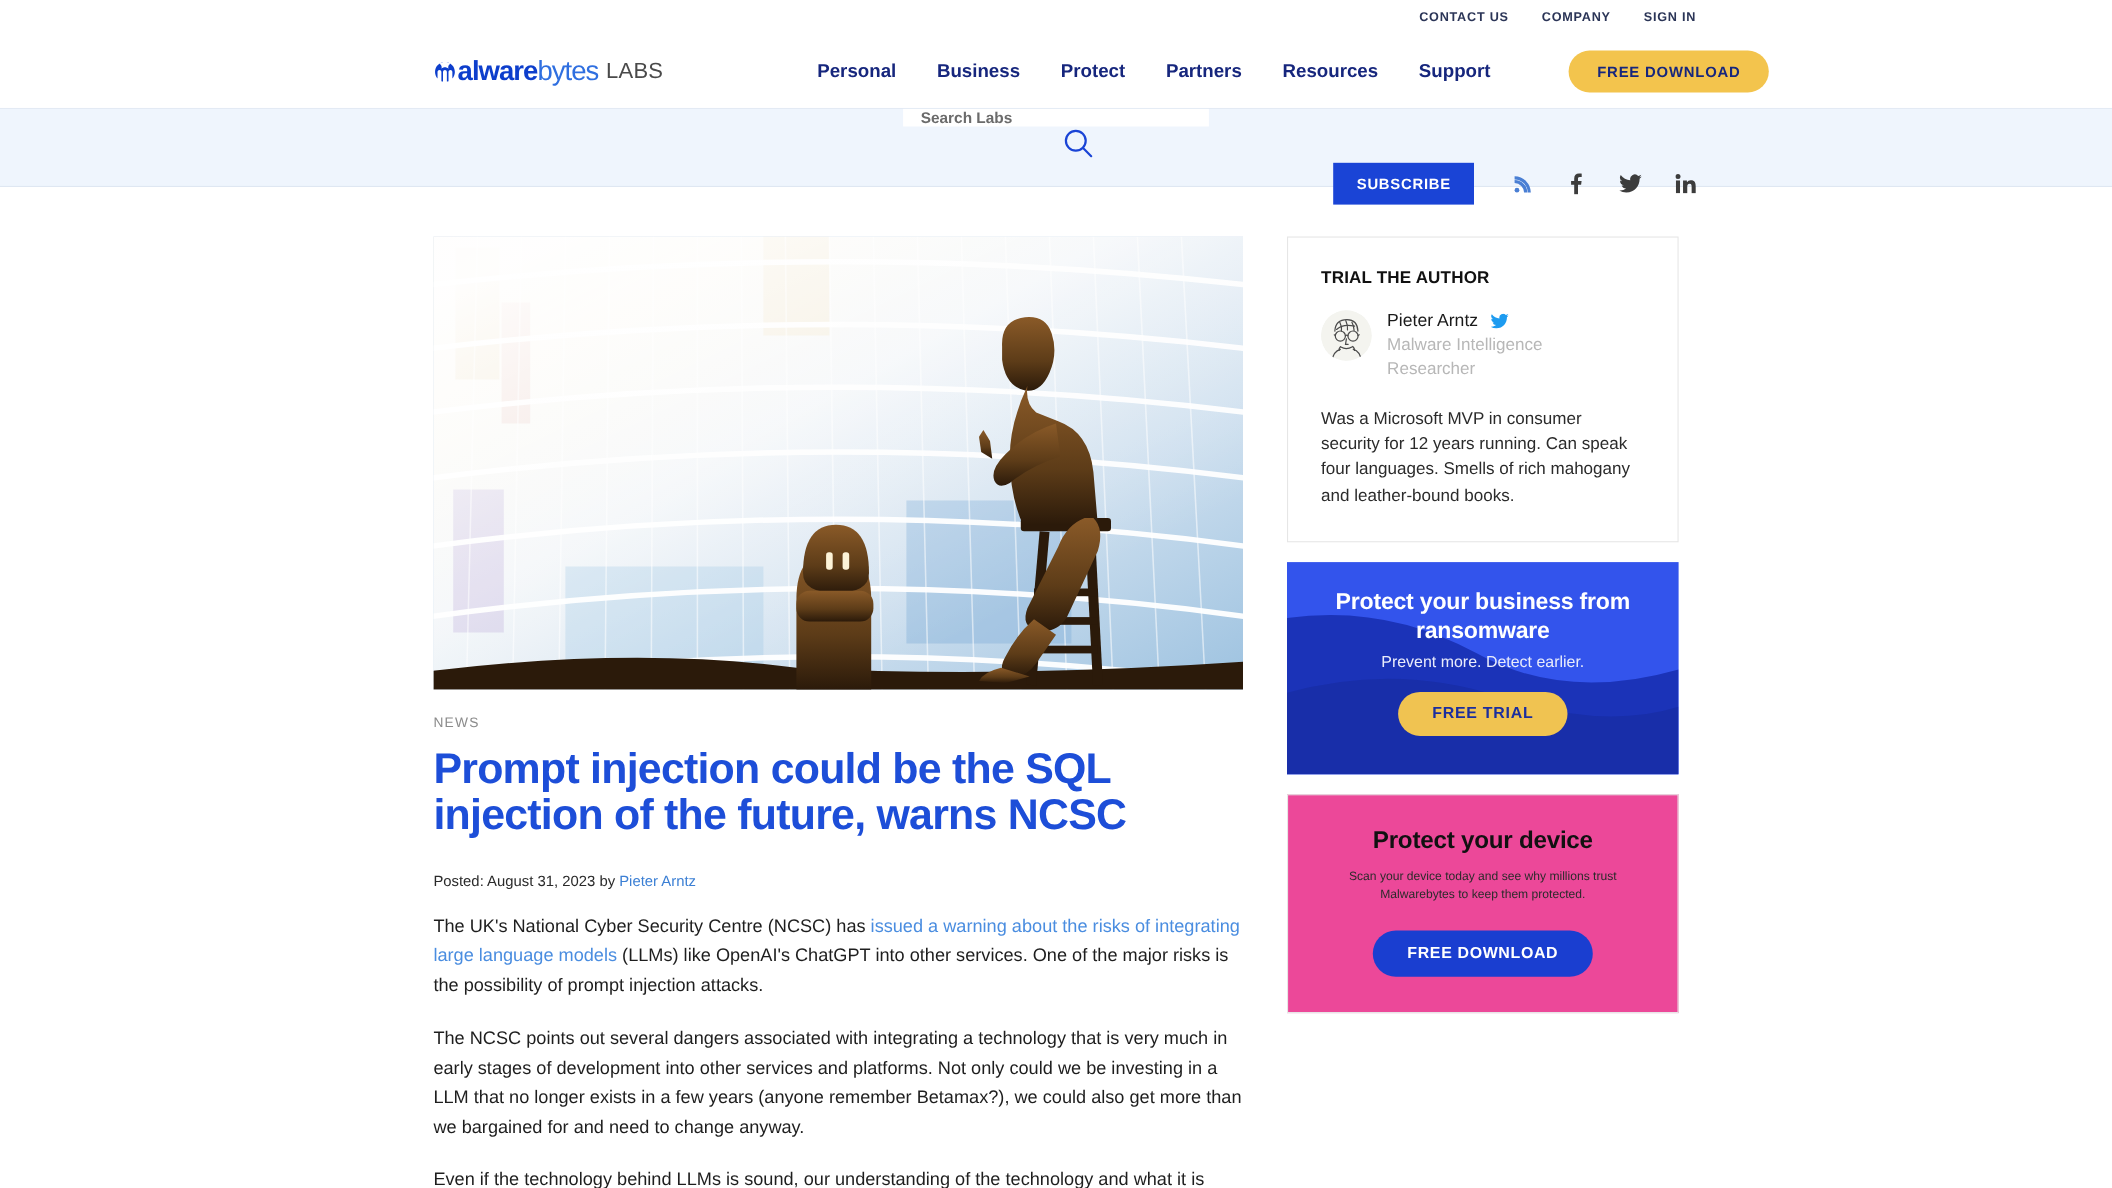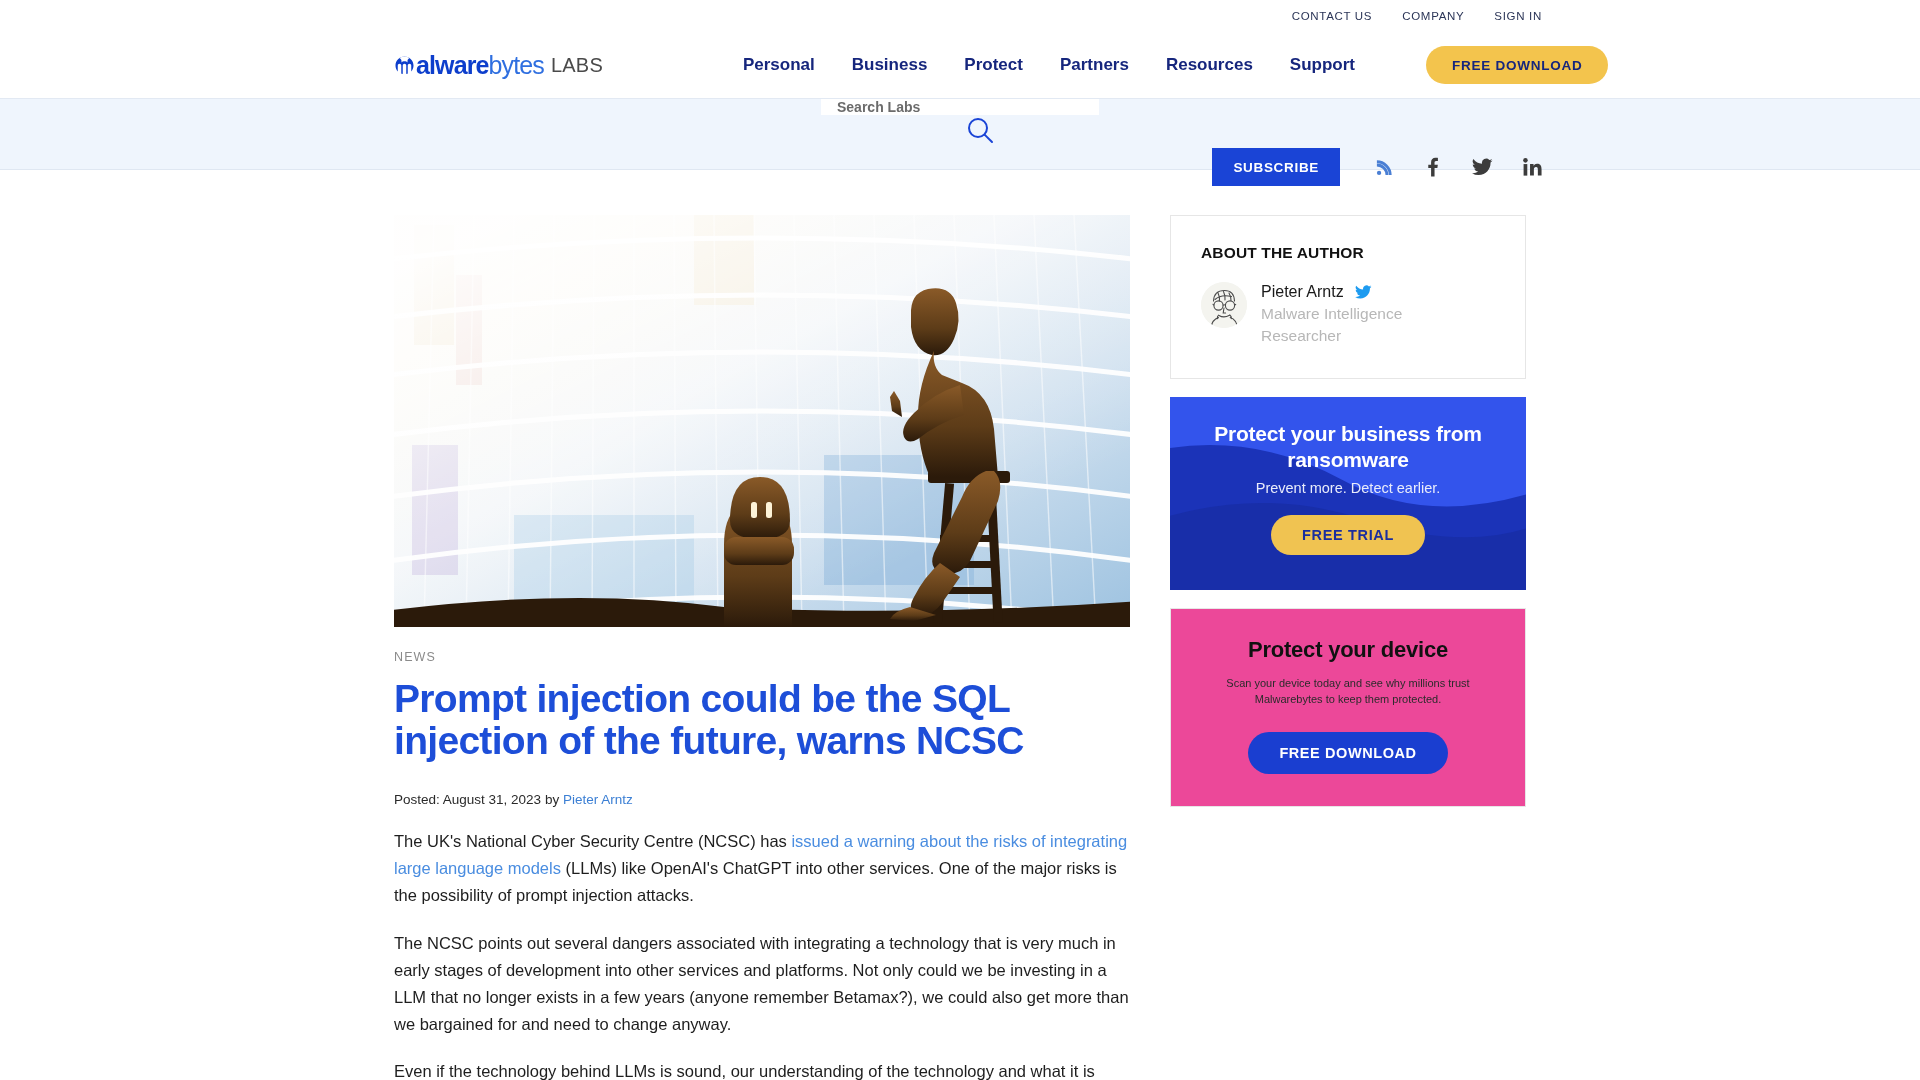--- a/index.html
+++ b/index.html
@@ -16,21 +16,21 @@
   .utility-bar {
     height: 32px;
     display: flex;
     align-items: center;
     justify-content: flex-end;
     padding-right: 378px;
     background: #ffffff;
   }
   .utility-link {
     font-size: 11.5px;
-    font-weight: 400;
+    font-weight: 700;
     letter-spacing: 0.06em;
     color: #2b3557;
     margin-left: 30px;
     text-decoration: none;
     cursor: pointer;
     white-space: nowrap;
   }
   .utility-link:first-child { margin-left: 0; }
 
   
@@ -476,21 +476,21 @@
     </p>
 
     <p class="body-p">The NCSC points out several dangers associated with integrating a technology that is very much in early stages of development into other services and platforms. Not only could we be investing in a LLM that no longer exists in a few years (anyone remember Betamax?), we could also get more than we bargained for and need to change anyway.</p>
 
     <p class="body-p">Even if the technology behind LLMs is sound, our understanding of the technology and what it is</p>
   </main>
 
   <aside class="sidebar-col">
 
     <section class="card">
-      <div class="card-title">ABOUT THE AUTHOR</div>
+      <div class="card-title">TRIAL THE AUTHOR</div>
       <div class="author-row">
         <div class="avatar">
           <svg width="46" height="46" viewBox="0 0 46 46" aria-hidden="true">
             <circle cx="23" cy="23" r="23" fill="#f4f4ef"></circle>
             <g fill="none" stroke="#4b4b4b" stroke-width="1.1" stroke-linecap="round">
               <path d="M12.5 19 Q 13 8.5 23.5 8.5 Q 33 8.5 33.5 19"></path>
               <path d="M14 17.5 Q 20 12 30.5 14.5"></path>
               <path d="M17 11 Q 19 15 18.5 19"></path>
               <path d="M22.5 9.5 Q 24.5 14 24 18"></path>
               <path d="M28 11 Q 30 14.5 30 18.5"></path>
@@ -513,20 +513,21 @@
             <span class="author-name">Pieter Arntz</span>
             <a style="display:flex;align-items:center;">
               <svg width="17" height="14" viewBox="0 0 24 20" aria-hidden="true">
                 <path d="M23.6 2.6a9.6 9.6 0 0 1-2.8.8A4.8 4.8 0 0 0 22.9.8a9.6 9.6 0 0 1-3.1 1.2A4.85 4.85 0 0 0 11.5 6.4 13.8 13.8 0 0 1 1.6.9a4.85 4.85 0 0 0 1.5 6.5 4.8 4.8 0 0 1-2.2-.6v.06a4.85 4.85 0 0 0 3.9 4.76 4.9 4.9 0 0 1-2.2.08 4.86 4.86 0 0 0 4.5 3.37A9.7 9.7 0 0 1 0 17.07a13.7 13.7 0 0 0 7.4 2.18c8.9 0 13.8-7.4 13.8-13.8v-.63a9.8 9.8 0 0 0 2.4-2.5z" fill="#1d9bf0"></path>
               </svg>
             </a>
           </div>
           <div class="author-role">Malware Intelligence Researcher</div>
         </div>
       </div>
+      <p class="author-bio">Was a Microsoft MVP in consumer security for 12 years running. Can speak four languages. Smells of rich mahogany and leather-bound books.</p>
     </section>
 
     <section class="promo-blue">
       <svg class="wave" viewBox="0 0 356 182" preserveAspectRatio="none" aria-hidden="true">
         <path d="M0 48 Q 90 36 172 78 Q 252 120 356 92 L356 182 L0 182 Z" fill="#1b33b8"></path>
         <path d="M0 112 Q 100 86 196 116 Q 288 144 356 124 L356 182 L0 182 Z" fill="#16299c" opacity="0.55"></path>
       </svg>
       <div class="inner">
         <div class="promo-head">Protect your business from ransomware</div>
         <div class="promo-sub">Prevent more. Detect earlier.</div>

